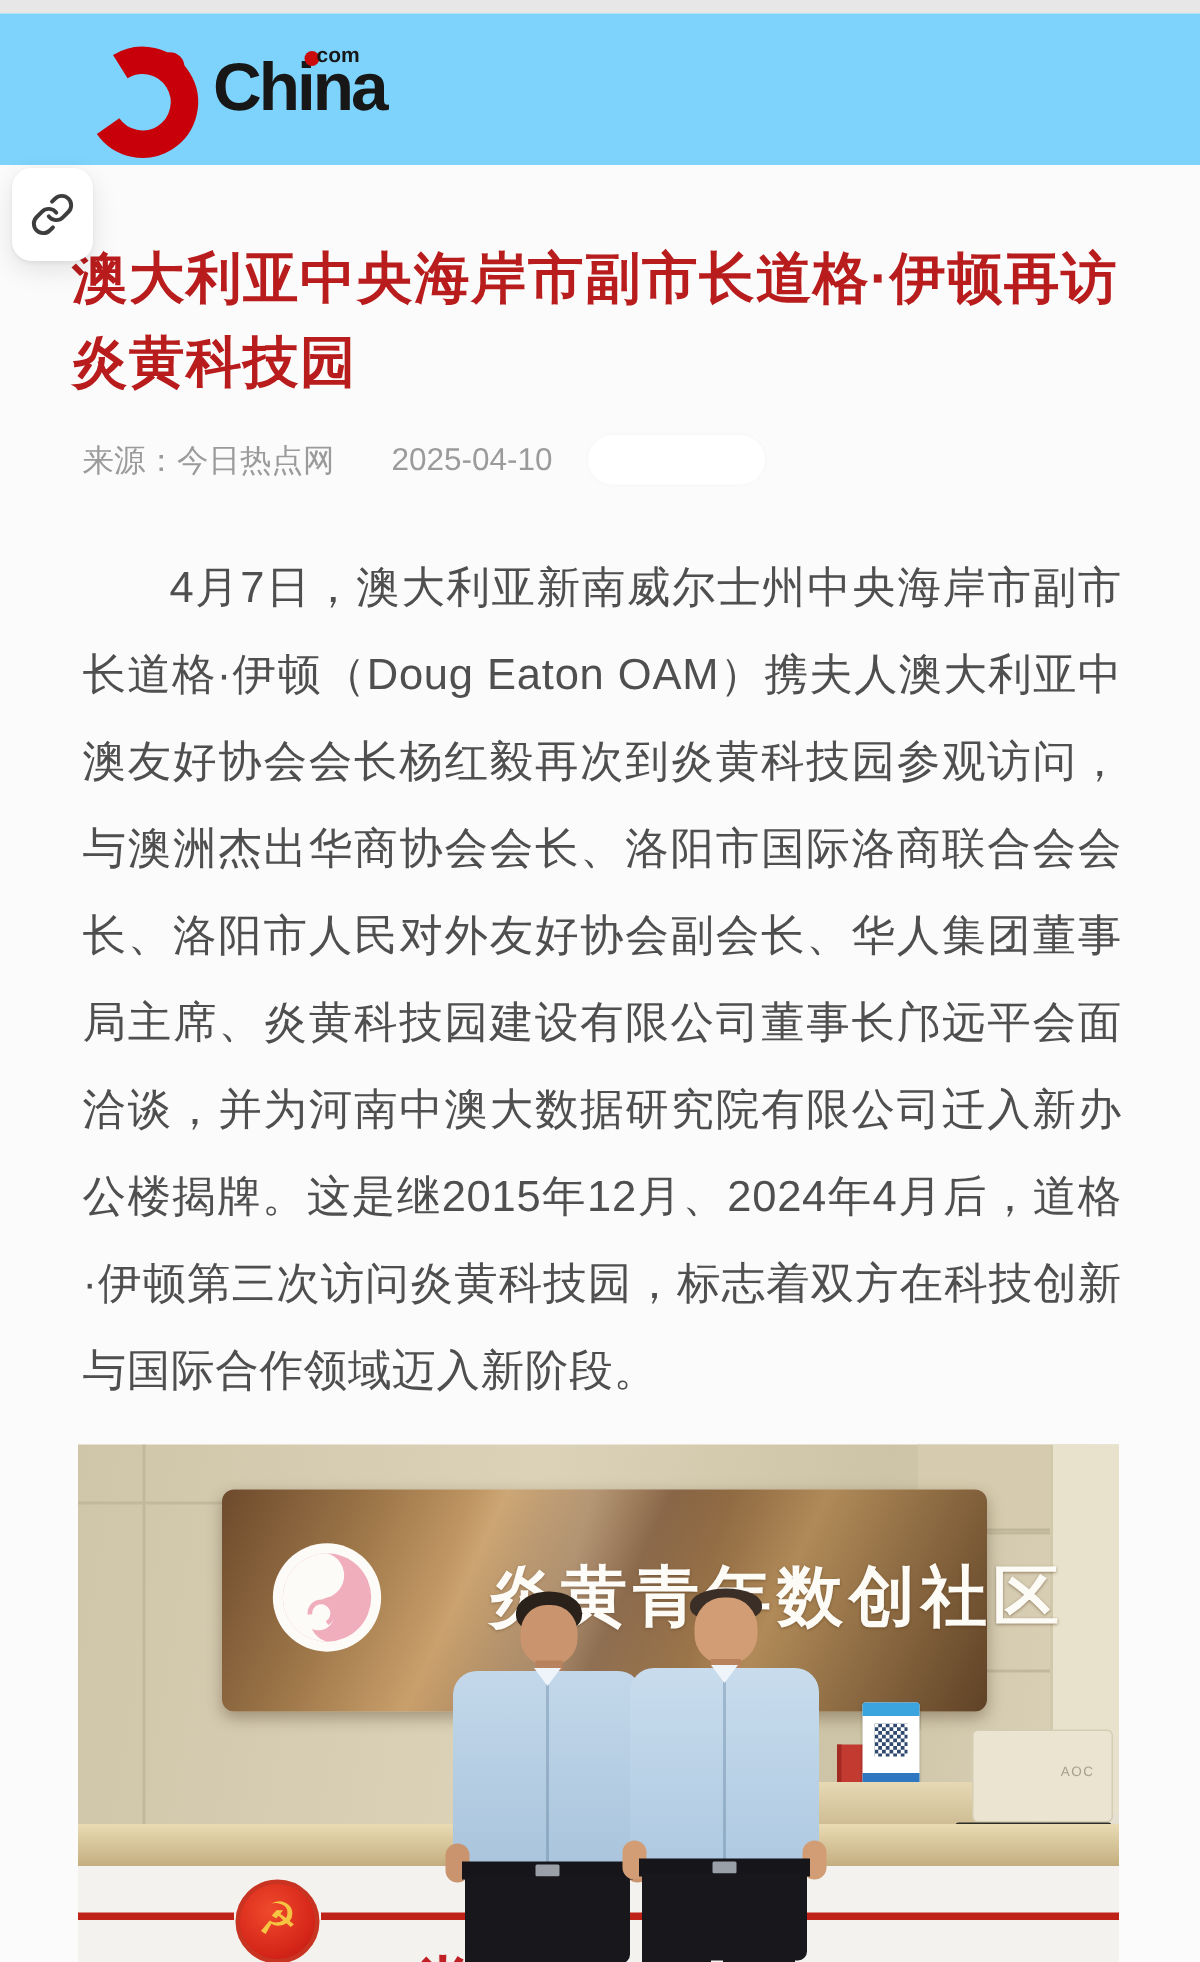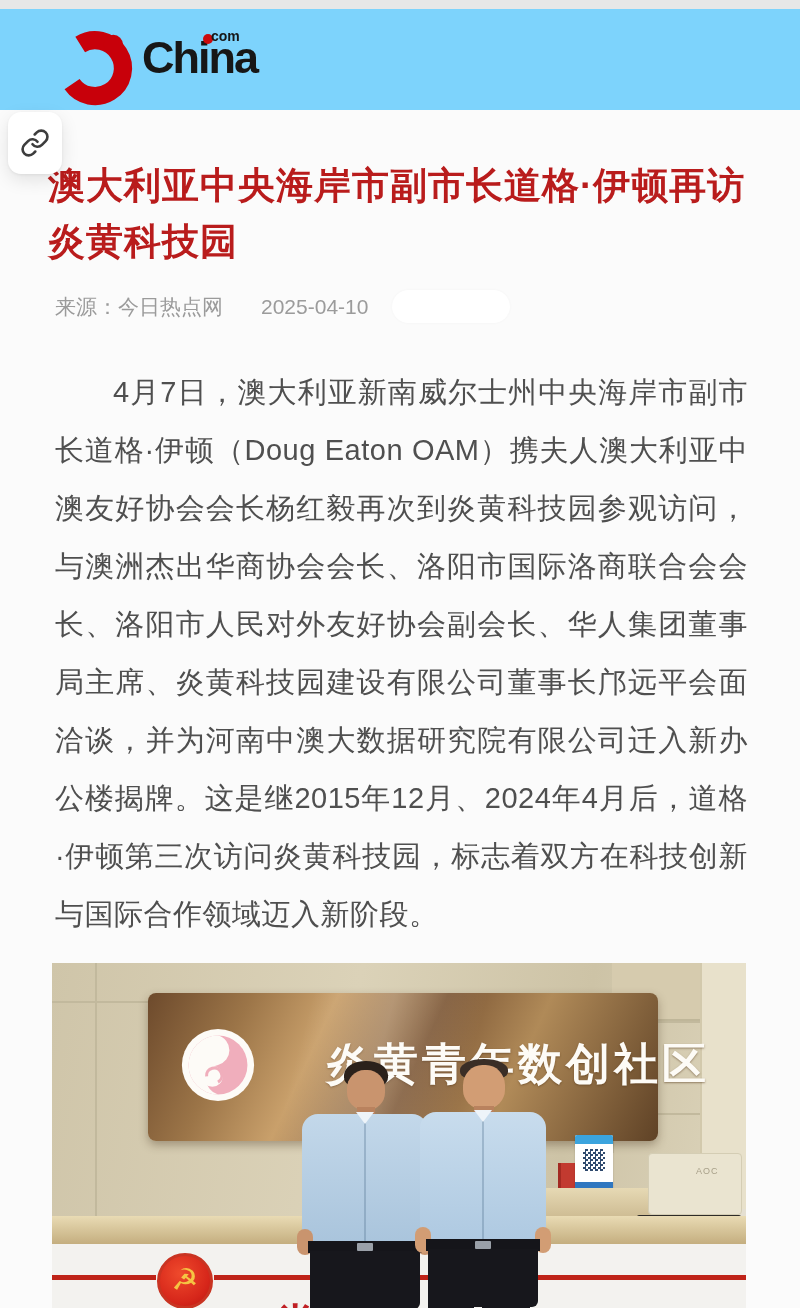--- a/index.html
+++ b/index.html
@@ -70,21 +70,21 @@
   .qr-stand { position:absolute; left:523px; top:172px; width:38px; height:56px; background:#fff; border-radius:2px;
     box-shadow:0 1px 2px rgba(0,0,0,.2); z-index:2; }
   .qr-top { position:absolute; top:0; left:0; right:0; height:9px; background:#3ba4de; border-radius:2px 2px 0 0; }
   .qr-bottom { position:absolute; bottom:0; left:0; right:0; height:9px; background:#2f77c0; }
   .qr-code { position:absolute; left:8px; top:14px; width:22px; height:22px;
     background:repeating-conic-gradient(#2f4a6e 0% 25%, #ffffff 0% 50%); background-size:5px 5px; }
   .ledge { position:absolute; left:450px; top:225px; width:165px; height:30px; z-index:2;
     background:linear-gradient(#e6d9b4,#cdbb92); border-radius:2px; }
   .monitor { position:absolute; left:596px; top:190px; width:94px; height:62px; z-index:2;
     background:#eae4d0; border:1px solid #d4cdb4; border-radius:4px; }
-  .monitor-brand { position:absolute; left:0; right:0; top:12px; text-align:left; font-size:9px; color:#a8a089; letter-spacing:1px;padding-left:47px; }
+  .monitor-brand { position:absolute; left:0; right:0; top:22px; text-align:center; font-size:9px; color:#a8a089; letter-spacing:1px;padding-left:47px; }
   .monitor-stand { position:absolute; left:635px; top:252px; width:16px; height:8px; background:#e6e0cb; z-index:2; }
   .keyboard { position:absolute; left:585px; top:252px; width:104px; height:12px; background:#2e2c28; border-radius:2px; z-index:2; }
   
   .counter-edge { position:absolute; left:0; top:253px; width:694px; height:28px; z-index:3;
     background:linear-gradient(#e9dbb4,#c4ae7f); }
   .desk-front { position:absolute; left:0; top:281px; width:694px; height:120px; background:#f3f2ef; z-index:3; }
   .red-line { position:absolute; top:31px; height:5px; background:#bf2318; }
   .red-line.seg-l { left:0; width:104px; }
   .red-line.seg-r { left:162px; width:532px; }
   .emblem { position:absolute; left:105px; top:9px; width:56px; height:56px; border-radius:50%;

